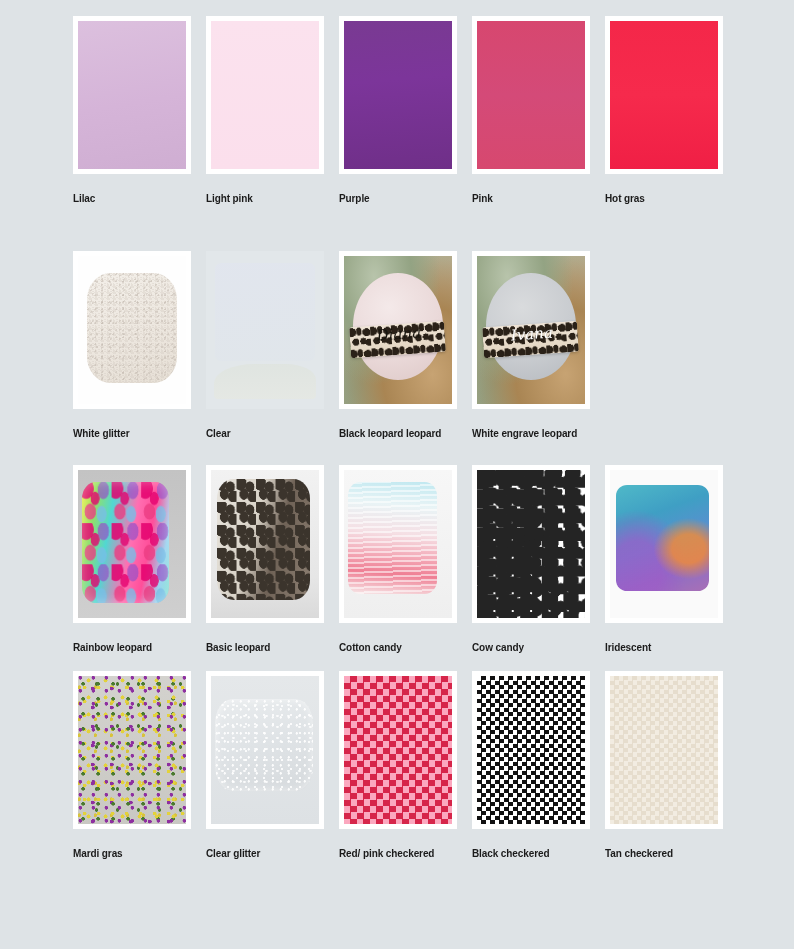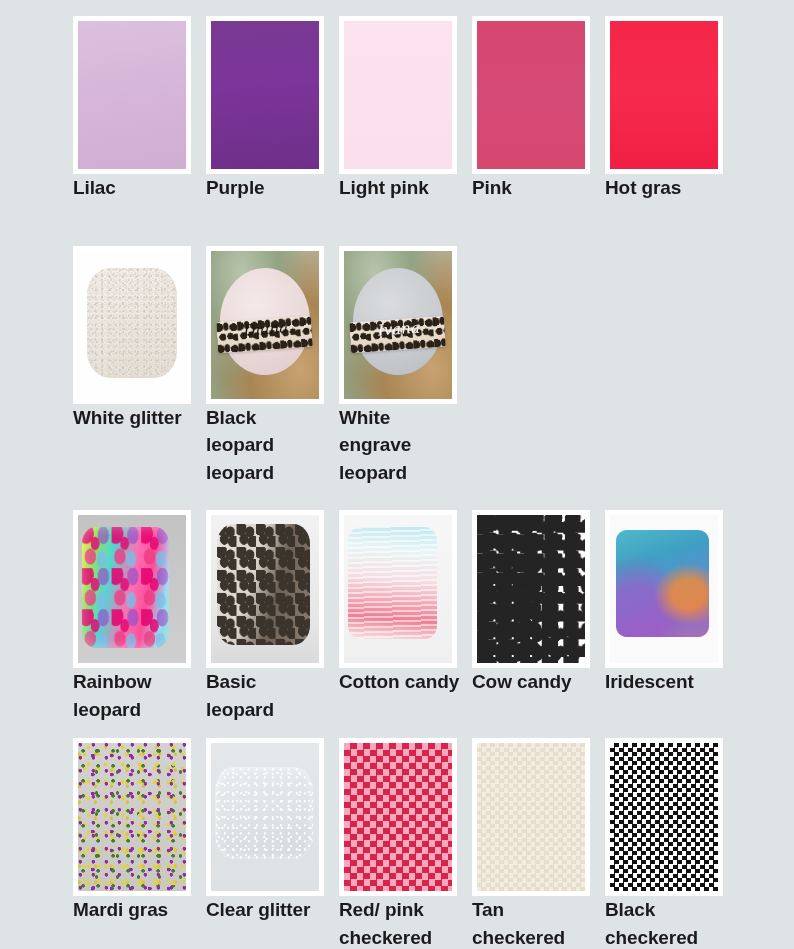--- a/index.html
+++ b/index.html
@@ -48,26 +48,26 @@
     background: transparent;
     padding: 0;
   }
   .swatch-img {
     width: 100%;
     height: 100%;
     position: relative;
     overflow: hidden;
   }
   .swatch-label {
-    font-size: 19px;
+    font-size: 10px;
     font-weight: 700;
     color: #1b1b1b;
     line-height: 1.45;
     letter-spacing: -0.1px;
-    margin-top: 0;
+    margin-top: 18px;
     width: 122px;
   }
 
   
   .row-block {
     margin-bottom: 0;
   }
 
   
 
@@ -308,34 +308,34 @@
 
     <div class="swatch-card">
       <div class="swatch-frame">
         <div class="swatch-img sw-lilac"></div>
       </div>
       <div class="swatch-label">Lilac</div>
     </div>
 
     <div class="swatch-card">
       <div class="swatch-frame">
+        <div class="swatch-img sw-lightpink"></div>
+      </div>
+      <div class="swatch-label">Light pink</div>
+    </div>
+
+    <div class="swatch-card">
+      <div class="swatch-frame">
         <div class="swatch-img sw-purple"></div>
       </div>
       <div class="swatch-label">Purple</div>
     </div>
 
     <div class="swatch-card">
       <div class="swatch-frame">
-        <div class="swatch-img sw-lightpink"></div>
-      </div>
-      <div class="swatch-label">Light pink</div>
-    </div>
-
-    <div class="swatch-card">
-      <div class="swatch-frame">
         <div class="swatch-img sw-pink"></div>
       </div>
       <div class="swatch-label">Pink</div>
     </div>
 
     <div class="swatch-card">
       <div class="swatch-frame">
         <div class="swatch-img sw-hotpink"></div>
       </div>
       <div class="swatch-label">Hot gras</div>
@@ -345,20 +345,26 @@
   <div class="swatch-grid row-block" style="margin-top:44px;">
 
 
     <div class="swatch-card">
       <div class="swatch-frame">
         <div class="swatch-img sw-whiteglitter"></div>
       </div>
       <div class="swatch-label">White glitter</div>
     </div>
 
+    <div class="swatch-card">
+      <div class="swatch-frame plain">
+        <div class="swatch-img sw-clear"></div>
+      </div>
+      <div class="swatch-label">Clear</div>
+    </div>
 
     <div class="swatch-card">
       <div class="swatch-frame">
         <div class="swatch-img photo-place">
           <div class="plate blush"></div>
           <div class="leopard-band"></div>
           <div class="script black">Diana</div>
         </div>
       </div>
       <div class="swatch-label">Black leopard leopard</div>
@@ -432,26 +438,26 @@
 
     <div class="swatch-card">
       <div class="swatch-frame">
         <div class="swatch-img sw-redpink"></div>
       </div>
       <div class="swatch-label">Red/ pink checkered</div>
     </div>
 
     <div class="swatch-card">
       <div class="swatch-frame">
+        <div class="swatch-img sw-blackchecker"></div>
+      </div>
+      <div class="swatch-label">Black checkered</div>
+    </div>
+
+    <div class="swatch-card">
+      <div class="swatch-frame">
         <div class="swatch-img sw-tanchecker"></div>
       </div>
       <div class="swatch-label">Tan checkered</div>
     </div>
-
-    <div class="swatch-card">
-      <div class="swatch-frame">
-        <div class="swatch-img sw-blackchecker"></div>
-      </div>
-      <div class="swatch-label">Black checkered</div>
-    </div>
   </div>
 
 </div>
 
 </body></html>

